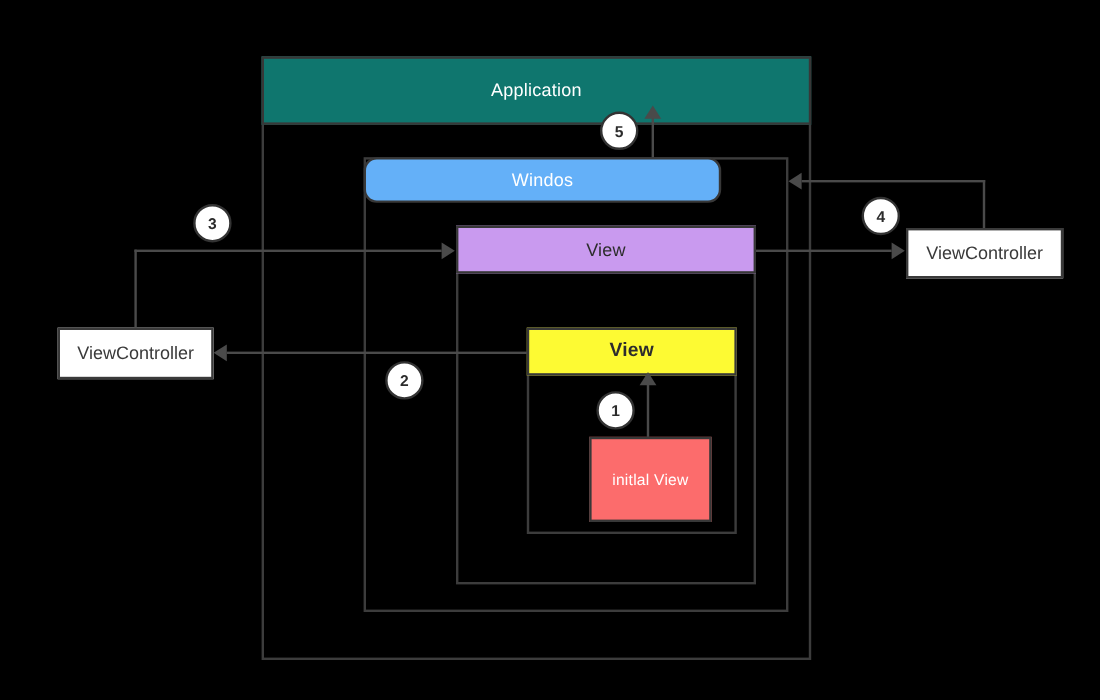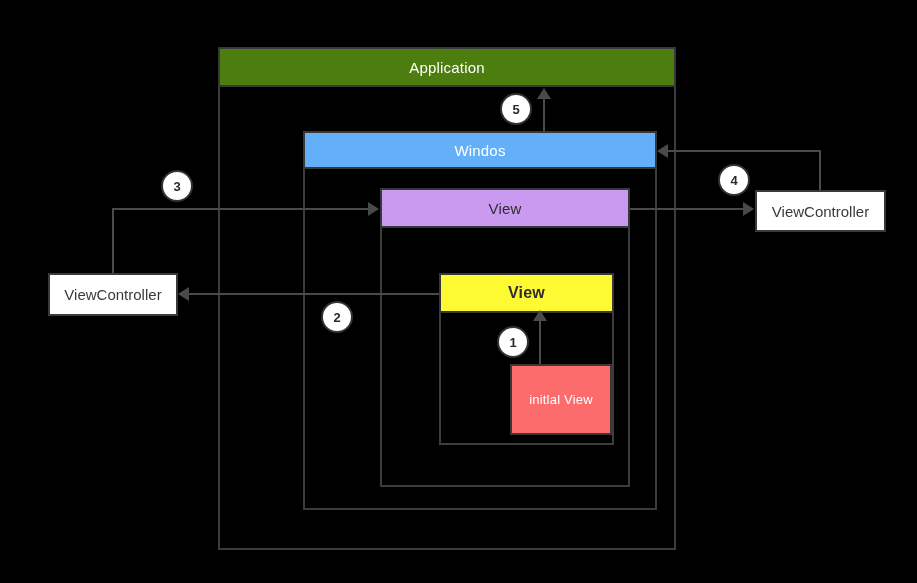--- a/index.html
+++ b/index.html
@@ -33,37 +33,37 @@
   .arrow.right{border-top:7px solid transparent;border-bottom:7px solid transparent;border-left:11px solid #4a4a4a;}
 </style>
 </head>
 <body>
 
 <div class="abs outline" style="left:218px;top:47px;width:458px;height:503px;"></div>
 <div class="abs outline" style="left:303px;top:131px;width:354px;height:379px;"></div>
 <div class="abs outline" style="left:380px;top:188px;width:250px;height:299px;"></div>
 <div class="abs outline" style="left:439px;top:273px;width:175px;height:172px;"></div>
 
-<div class="abs bar" style="left:218px;top:47px;width:458px;height:40px;background:#4d7c0f;color:#ffffff;justify-content:center;">
+<div class="abs bar" style="left:218px;top:47px;width:458px;height:57px;background:#0f766e;color:#ffffff;justify-content:center;">
   <span>Application</span>
 </div>
 
-<div class="abs bar" style="left:303px;top:131px;width:354px;height:38px;background:#64B0F8;color:#ffffff;">
+<div class="abs bar" style="left:303px;top:131px;width:298px;height:38px;background:#64B0F8;color:#ffffff;border-radius:11px;">
   <span>Windos</span>
 </div>
 
 <div class="abs bar" style="left:380px;top:188px;width:250px;height:40px;background:#C99AEF;color:#2d2d2d;">
   <span>View</span>
 </div>
 
 <div class="abs bar" style="left:439px;top:273px;width:175px;height:40px;background:#FDFA33;color:#2d2d2d;font-weight:bold;font-size:16px;">
   <span>View</span>
 </div>
 
-<div class="abs bar" style="left:491px;top:364px;width:102px;height:71px;background:#FC6C6C;color:#ffffff;font-size:13px;margin-left:19px;">
+<div class="abs bar" style="left:491px;top:364px;width:102px;height:71px;background:#FC6C6C;color:#ffffff;font-size:13px;">
   <span>initlal View</span>
 </div>
 
 <div class="abs vc-box" style="left:48px;top:273px;width:130px;height:43px;">
   <span>ViewController</span>
 </div>
 
 <div class="abs vc-box" style="left:755px;top:190px;width:131px;height:42px;">
   <span>ViewController</span>
 </div>

